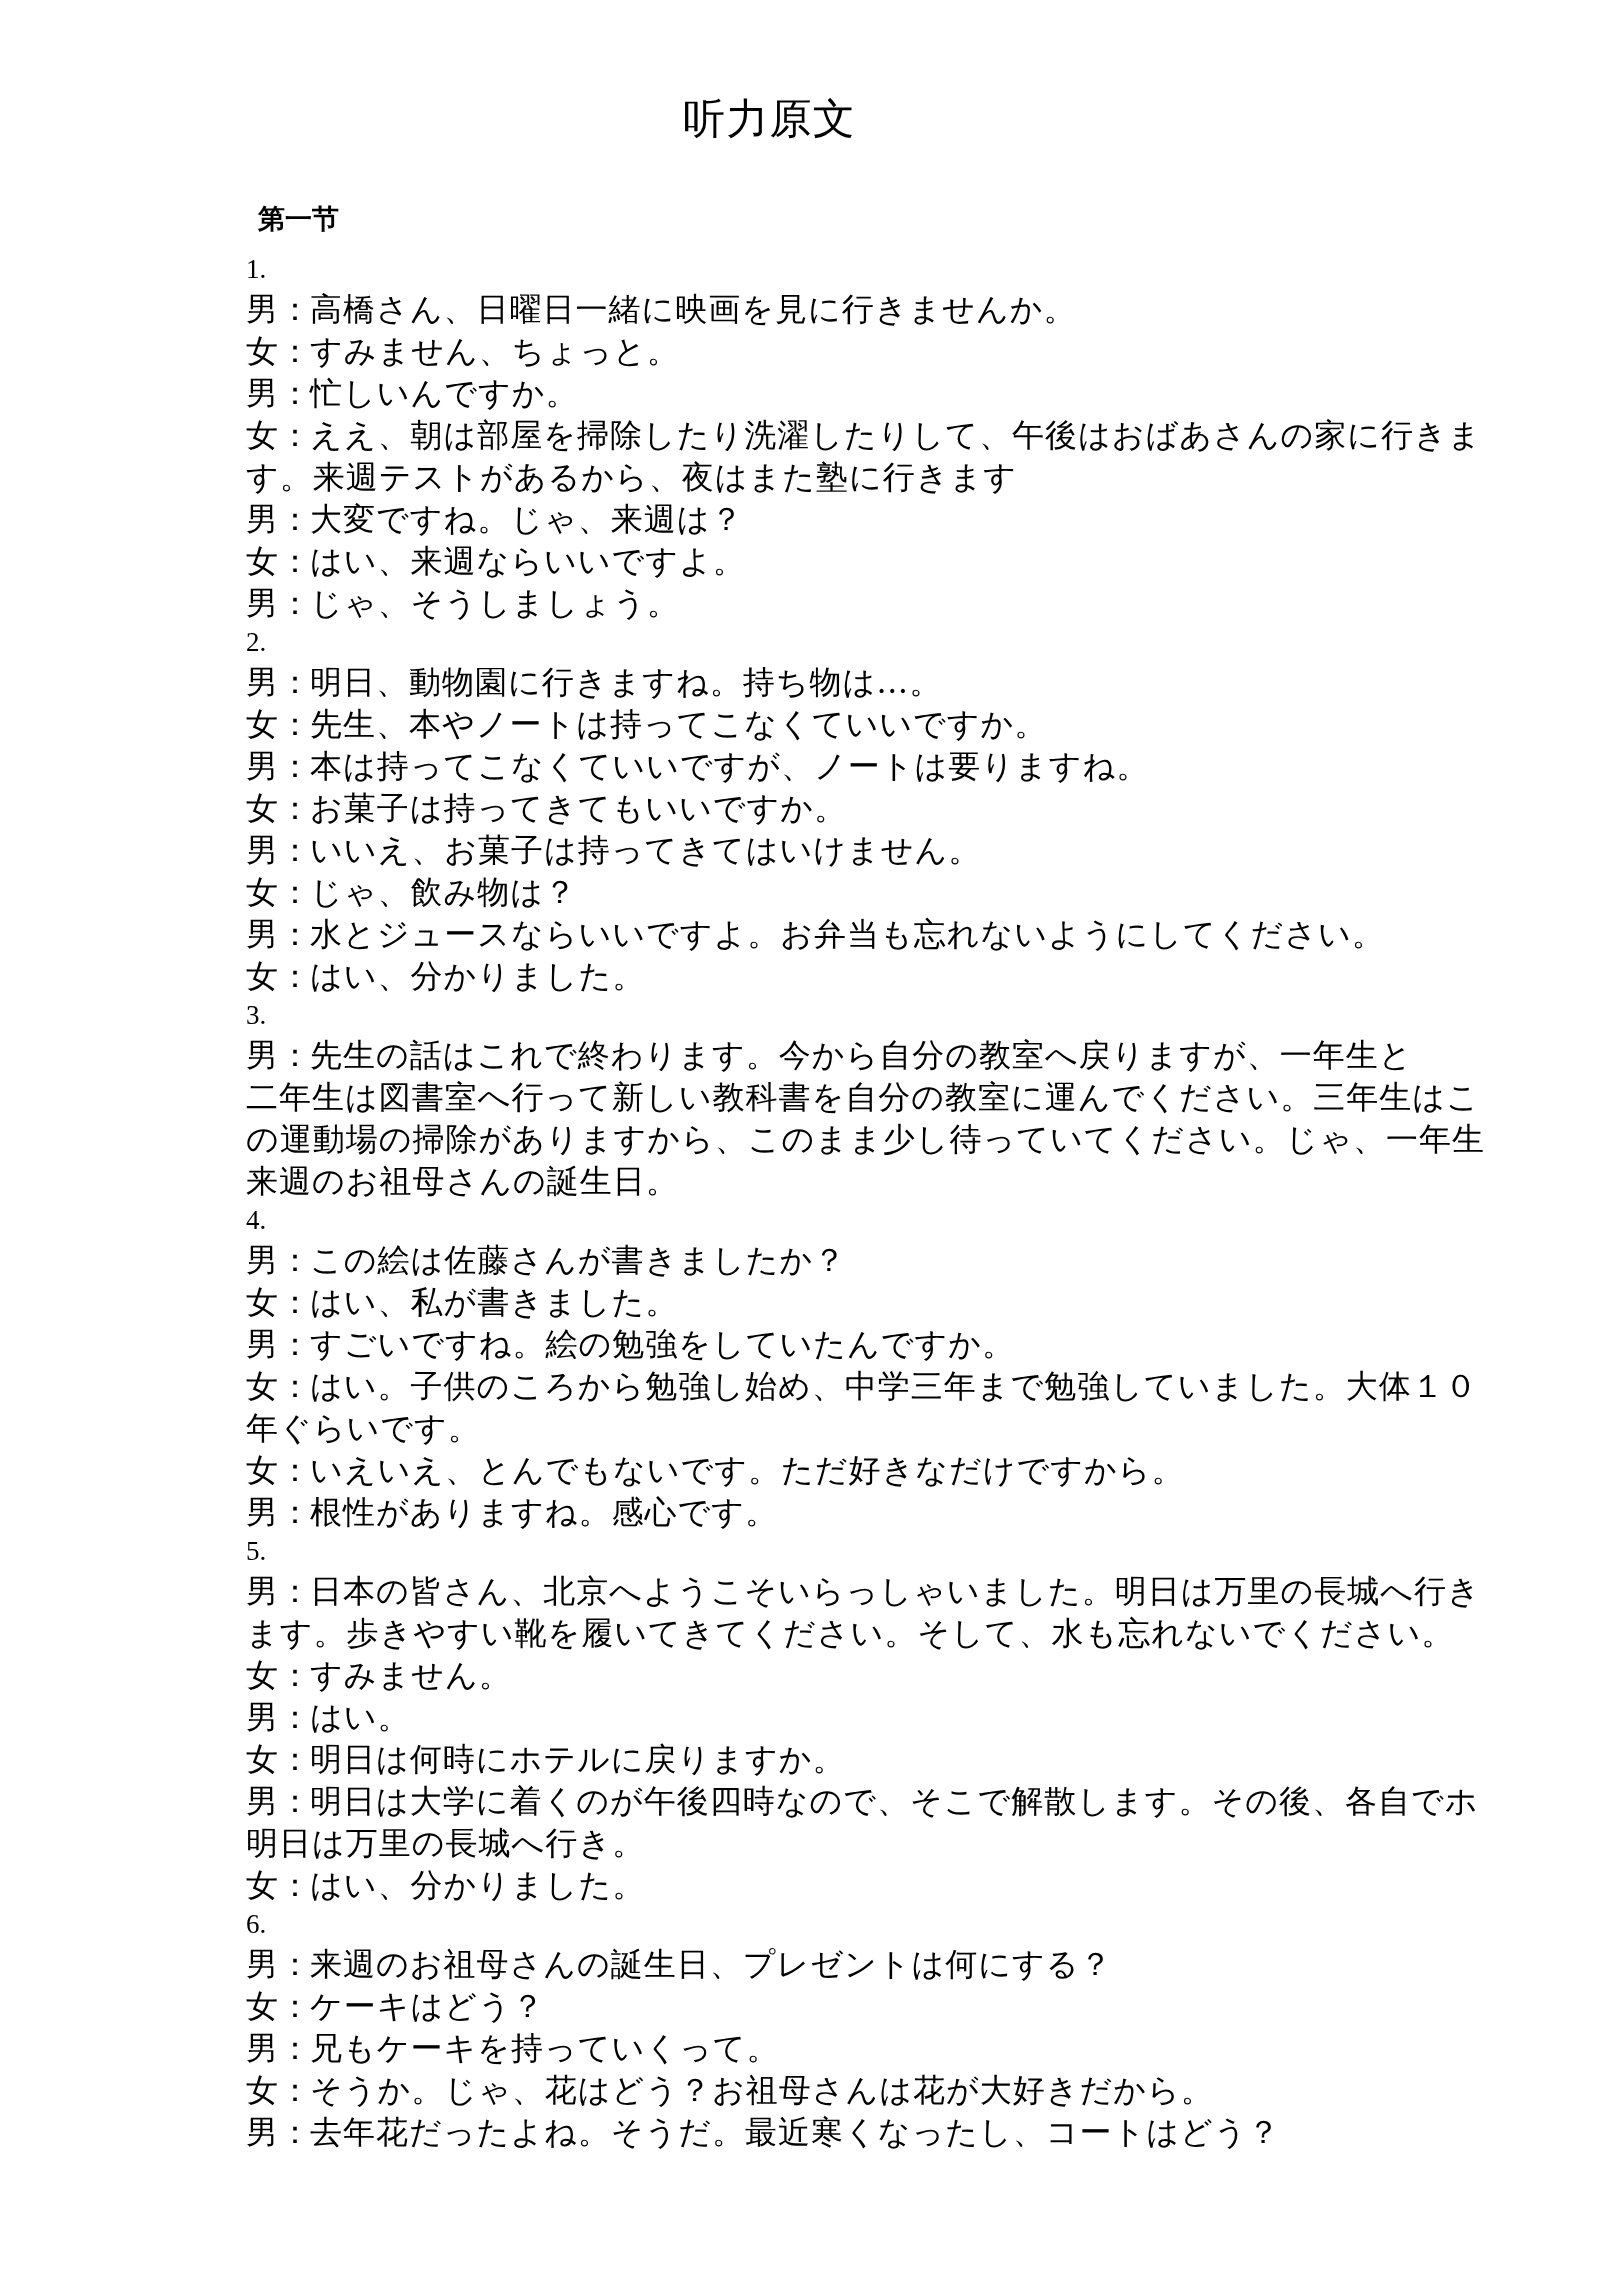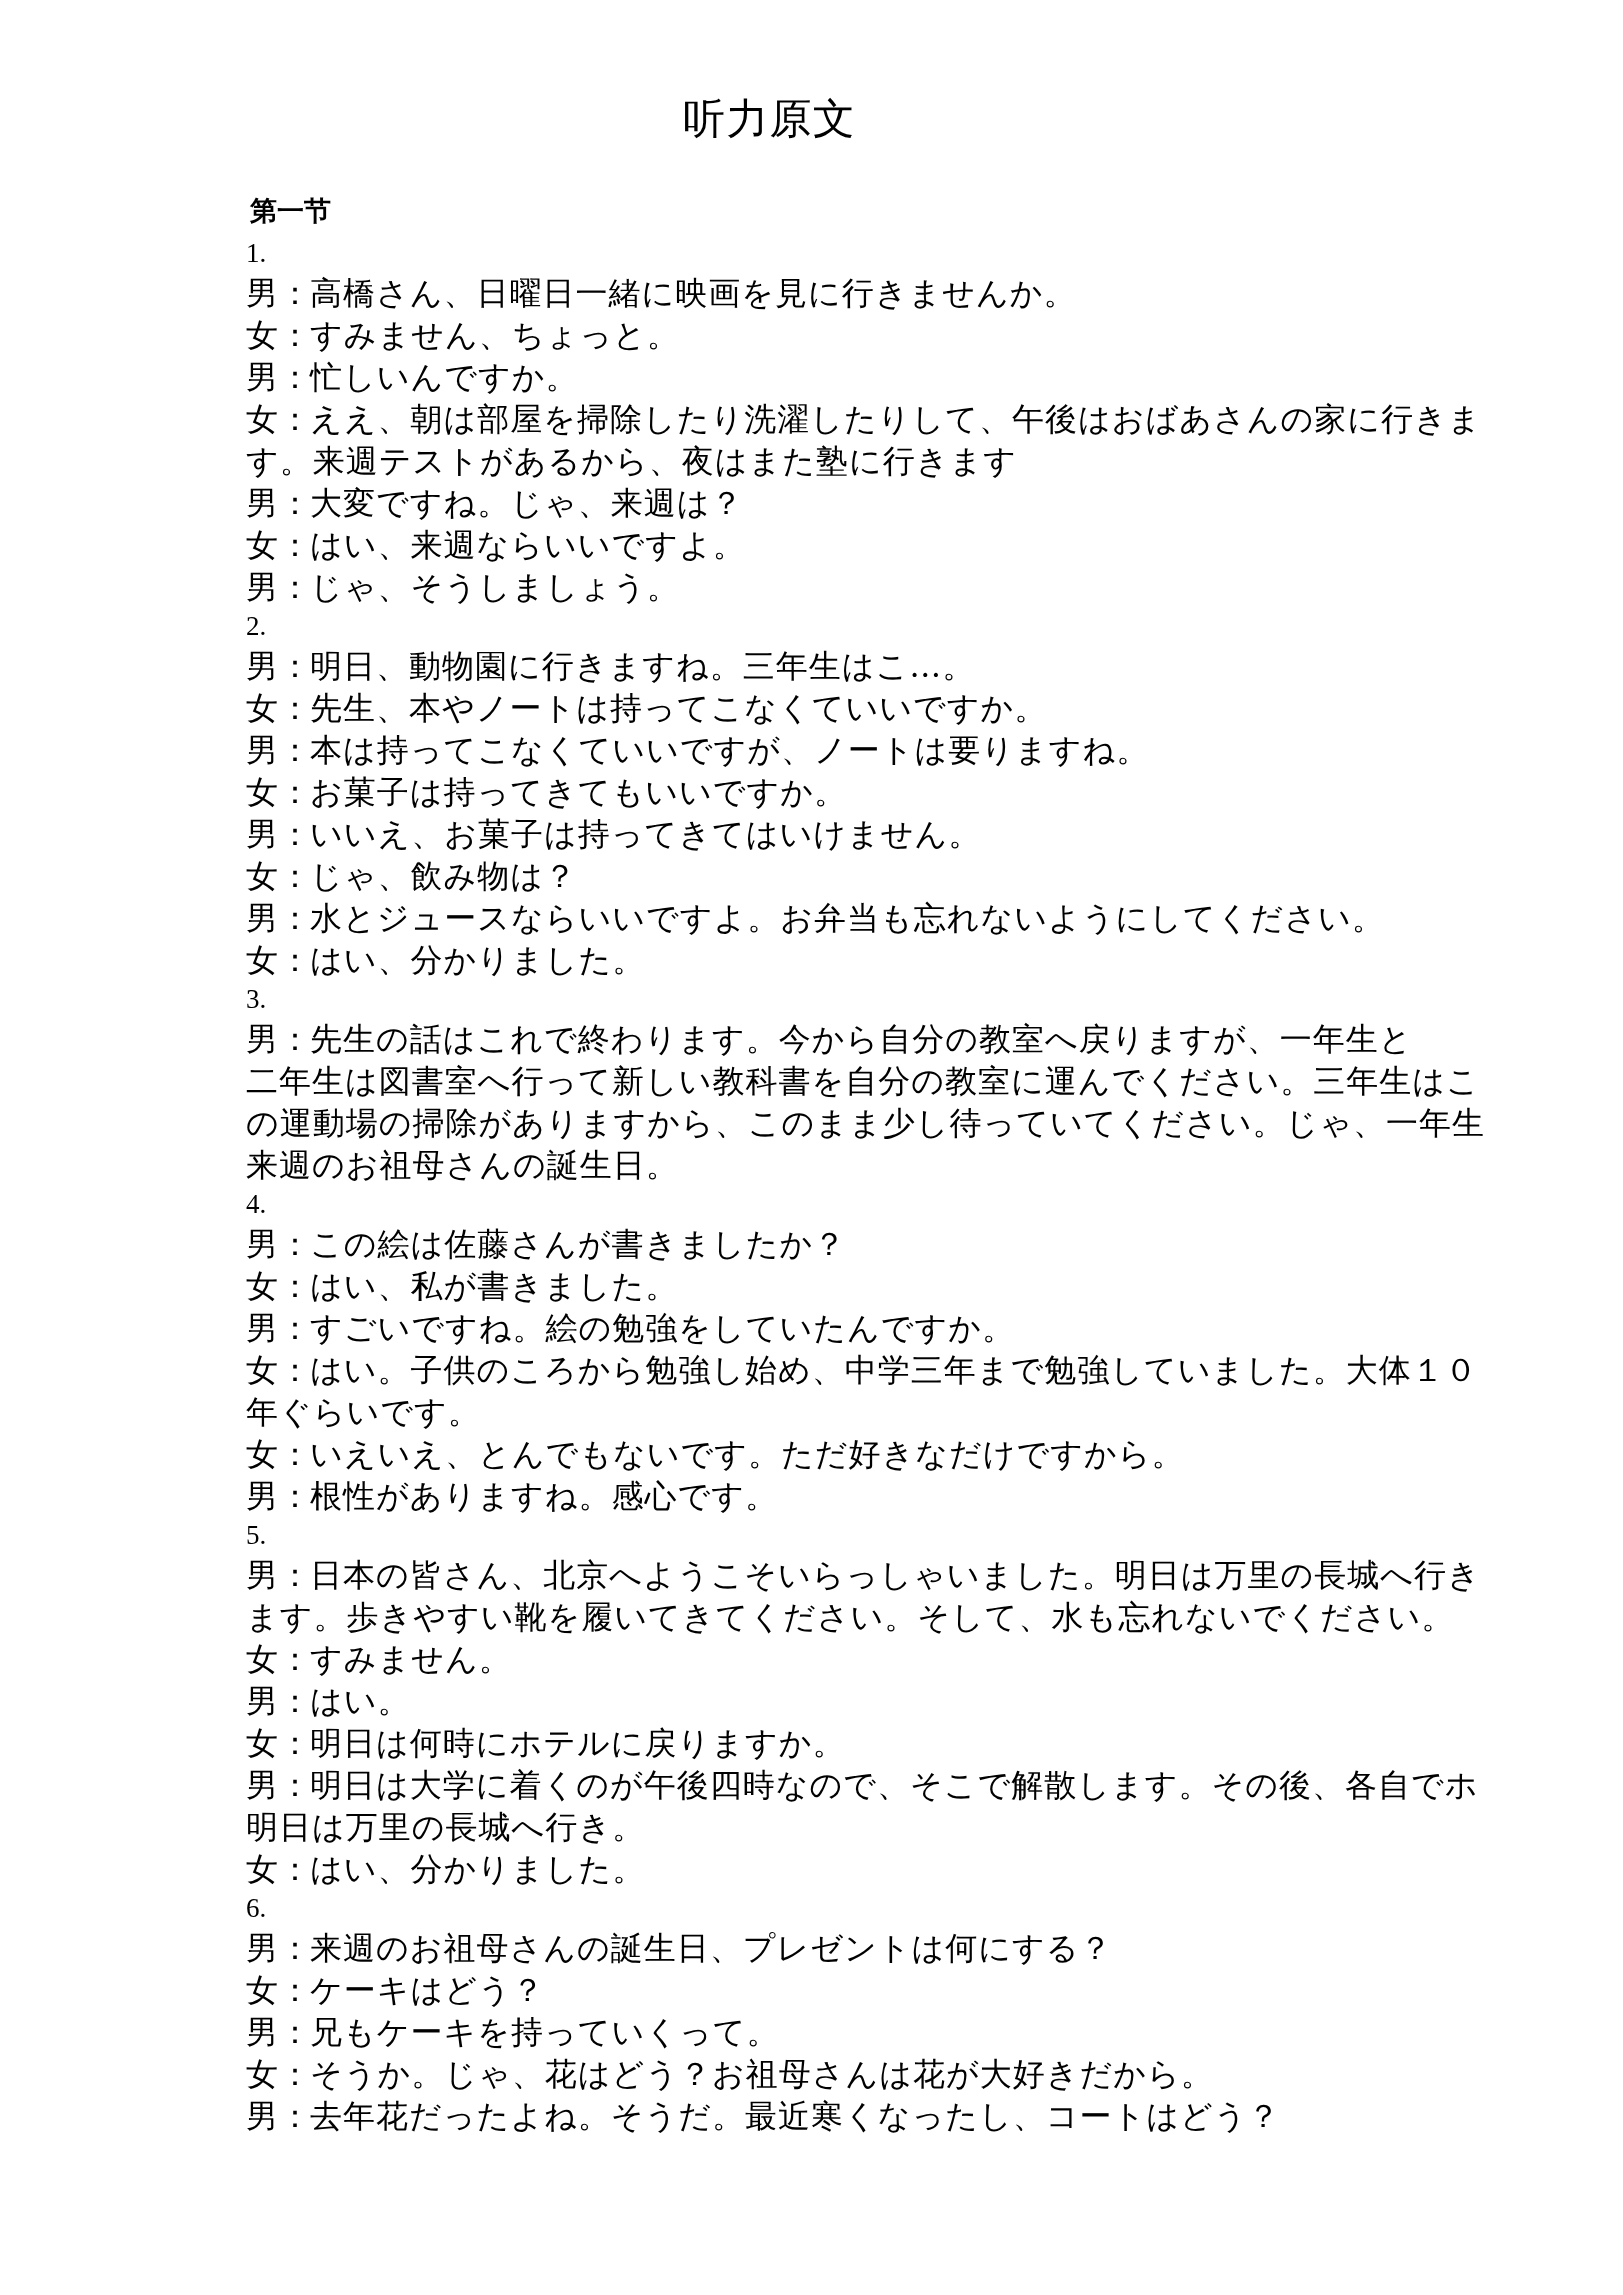--- a/index.html
+++ b/index.html
@@ -40,21 +40,21 @@
       left: 246px;
       top: 187px;
       width: 1119px;
     }
     .section-heading {
       font-family: "DejaVu Sans", "Liberation Sans", sans-serif;
       font-weight: bold;
       font-size: 27px;
       line-height: 40px;
       height: 40px;
-      margin: 4px;
+      margin: 12px;
       white-space: nowrap;
     }
     .item-number {
       font-family: "Liberation Serif", "DejaVu Serif", serif;
       font-size: 27px;
       line-height: 37px;
       height: 37px;
       white-space: nowrap;
     }
     .line {
@@ -90,21 +90,21 @@
           <div class="line"><span class="speaker">女</span><span class="colon">：</span><span class="dialogue">すみません、ちょっと。</span></div>
           <div class="line"><span class="speaker">男</span><span class="colon">：</span><span class="dialogue">忙しいんですか。</span></div>
           <div class="line"><span class="speaker">女</span><span class="colon">：</span><span class="dialogue">ええ、朝は部屋を掃除したり洗濯したりして、午後はおばあさんの家に行きま</span></div>
           <div class="line"><span class="dialogue">す。来週テストがあるから、夜はまた塾に行きます</span></div>
           <div class="line"><span class="speaker">男</span><span class="colon">：</span><span class="dialogue">大変ですね。じゃ、来週は？</span></div>
           <div class="line"><span class="speaker">女</span><span class="colon">：</span><span class="dialogue">はい、来週ならいいですよ。</span></div>
           <div class="line"><span class="speaker">男</span><span class="colon">：</span><span class="dialogue">じゃ、そうしましょう。</span></div>
         </div>
         <div class="item">
           <div class="item-number">2.</div>
-          <div class="line"><span class="speaker">男</span><span class="colon">：</span><span class="dialogue">明日、動物園に行きますね。三年生はこ…。</span></div>
+          <div class="line"><span class="speaker">男</span><span class="colon">：</span><span class="dialogue">明日、動物園に行きますね。持ち物は…。</span></div>
           <div class="line"><span class="speaker">女</span><span class="colon">：</span><span class="dialogue">先生、本やノートは持ってこなくていいですか。</span></div>
           <div class="line"><span class="speaker">男</span><span class="colon">：</span><span class="dialogue">本は持ってこなくていいですが、ノートは要りますね。</span></div>
           <div class="line"><span class="speaker">女</span><span class="colon">：</span><span class="dialogue">お菓子は持ってきてもいいですか。</span></div>
           <div class="line"><span class="speaker">男</span><span class="colon">：</span><span class="dialogue">いいえ、お菓子は持ってきてはいけません。</span></div>
           <div class="line"><span class="speaker">女</span><span class="colon">：</span><span class="dialogue">じゃ、飲み物は？</span></div>
           <div class="line"><span class="speaker">男</span><span class="colon">：</span><span class="dialogue">水とジュースならいいですよ。お弁当も忘れないようにしてください。</span></div>
           <div class="line"><span class="speaker">女</span><span class="colon">：</span><span class="dialogue">はい、分かりました。</span></div>
         </div>
         <div class="item">
           <div class="item-number">3.</div>

